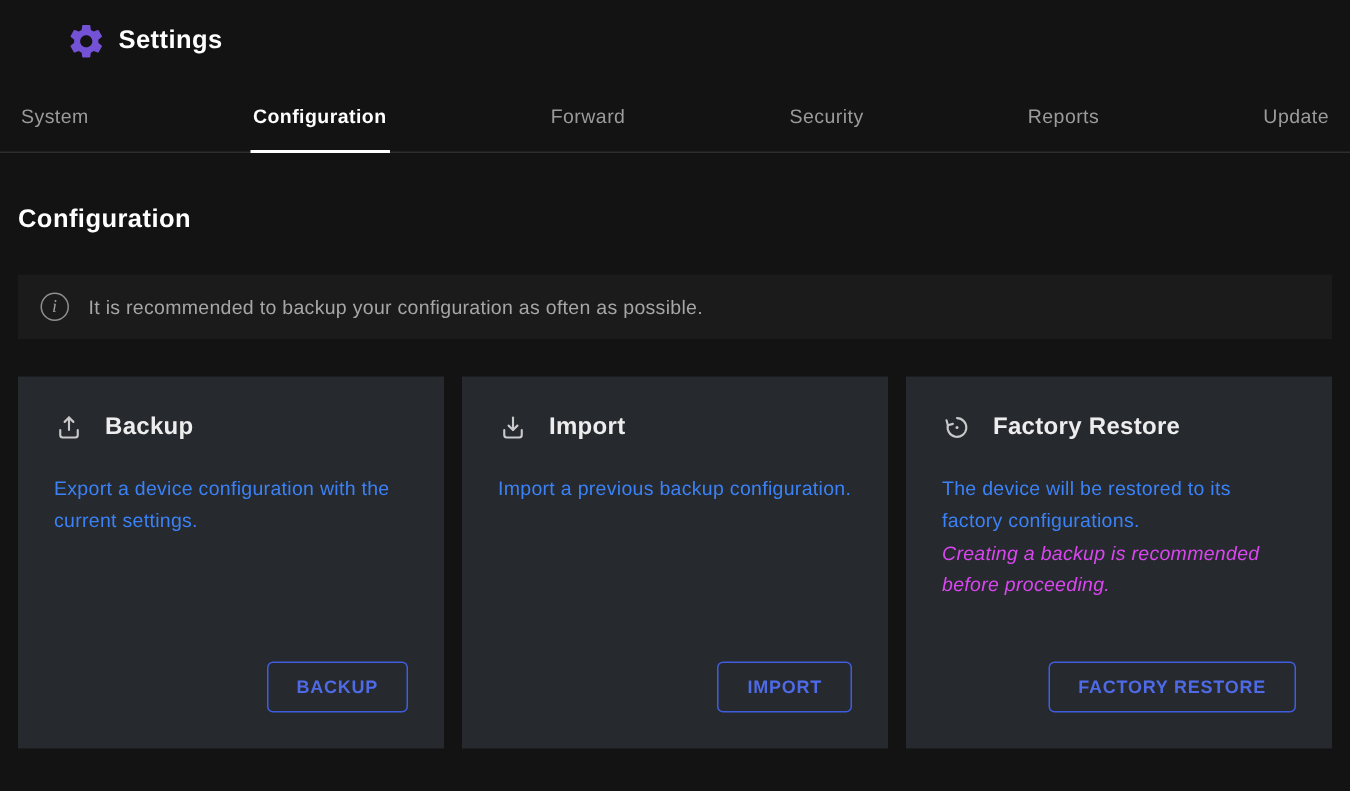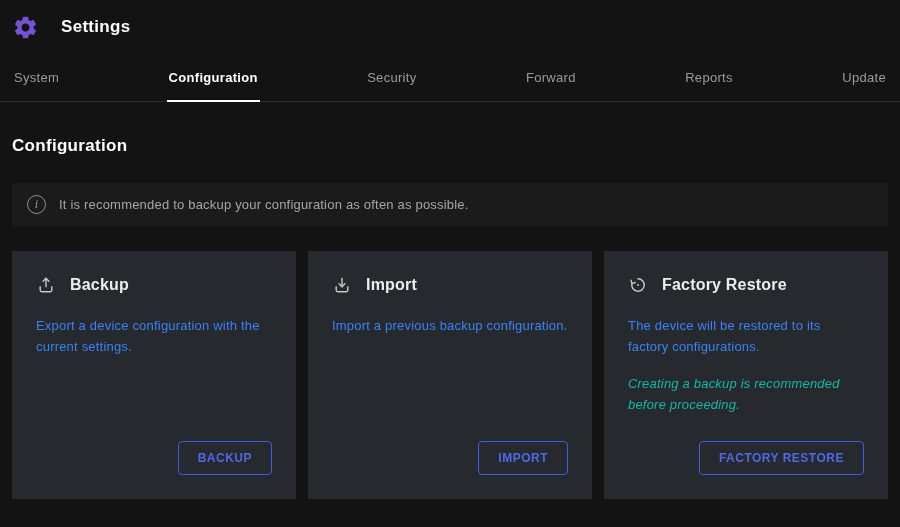--- a/index.html
+++ b/index.html
@@ -11,23 +11,24 @@
     font-family: "Liberation Sans", sans-serif;
     overflow: hidden;
     color: #ddd;
   }
   .app { width: 900px; height: 527px; position: relative; }
 
   
   .settings-header {
     display: flex;
     align-items: center;
-    gap: 22px;
+    gap: 8px;
     padding: 12px 12px 0 12px;
     height: 42px;
+    margin-left: 32px;
   }
   .gear-wrap { width: 27px; height: 27px; display: flex; align-items: center; justify-content: center; }
   .settings-title {
     font-size: 17px;
     font-weight: bold;
     color: #ffffff;
     letter-spacing: .3px;
   }
 
   
@@ -114,25 +115,24 @@
     letter-spacing: .2px;
   }
   .card-body {
     margin-top: 20px;
     font-size: 13px;
     line-height: 1.65;
     color: #3b82f6;
     letter-spacing: .2px;
   }
   .card-note {
-    margin-top: 15px;
     font-size: 13px;
     font-style: italic;
     line-height: 1.65;
-    color: #14b8a6;
+    color: #d946ef;
     letter-spacing: .2px;
   }
   .card-btn {
     margin-top: auto;
     align-self: flex-end;
     background: transparent;
     border: 1px solid #3f5ddd;
     color: #4e6ae6;
     font-size: 12px;
     font-weight: bold;
@@ -156,22 +156,22 @@
       <svg width="27" height="27" viewBox="0 0 24 24" fill="#7452d6" fill-rule="evenodd">
         <path d="M19.14,12.94c0.04-0.3,0.06-0.61,0.06-0.94c0-0.32-0.02-0.64-0.07-0.94l2.03-1.58c0.18-0.14,0.23-0.41,0.12-0.61 l-1.92-3.32c-0.12-0.22-0.37-0.29-0.59-0.22l-2.39,0.96c-0.5-0.38-1.03-0.7-1.62-0.94L14.4,2.81c-0.04-0.24-0.24-0.41-0.48-0.41 h-3.84c-0.24,0-0.43,0.17-0.47,0.41L9.25,5.35C8.66,5.59,8.12,5.92,7.63,6.29L5.24,5.33c-0.22-0.08-0.47,0-0.59,0.22L2.74,8.87 C2.62,9.08,2.66,9.34,2.86,9.48l2.03,1.58C4.84,11.36,4.8,11.69,4.8,12s0.02,0.64,0.07,0.94l-2.03,1.58 c-0.18,0.14-0.23,0.41-0.12,0.61l1.92,3.32c0.12,0.22,0.37,0.29,0.59,0.22l2.39-0.96c0.5,0.38,1.03,0.7,1.62,0.94l0.36,2.54 c0.05,0.24,0.24,0.41,0.48,0.41h3.84c0.24,0,0.44-0.17,0.47-0.41l0.36-2.54c0.59-0.24,1.13-0.56,1.62-0.94l2.39,0.96 c0.22,0.08,0.47,0,0.59-0.22l1.92-3.32c0.12-0.22,0.07-0.47-0.12-0.61L19.14,12.94z M12,15.6c-1.98,0-3.6-1.62-3.6-3.6 s1.62-3.6,3.6-3.6s3.6,1.62,3.6,3.6S13.98,15.6,12,15.6z"></path>
       </svg>
     </span>
     <span class="settings-title">Settings</span>
   </div>
 
   <div class="tabs">
     <div class="tab">System</div>
     <div class="tab active">Configuration</div>
+    <div class="tab">Forward</div>
     <div class="tab">Security</div>
-    <div class="tab">Forward</div>
     <div class="tab">Reports</div>
     <div class="tab">Update</div>
   </div>
 
   <div class="page-heading">Configuration</div>
 
   <div class="banner">
     <span class="info-circle">i</span>
     <span>It is recommended to backup your configuration as often as possible.</span>
   </div>

